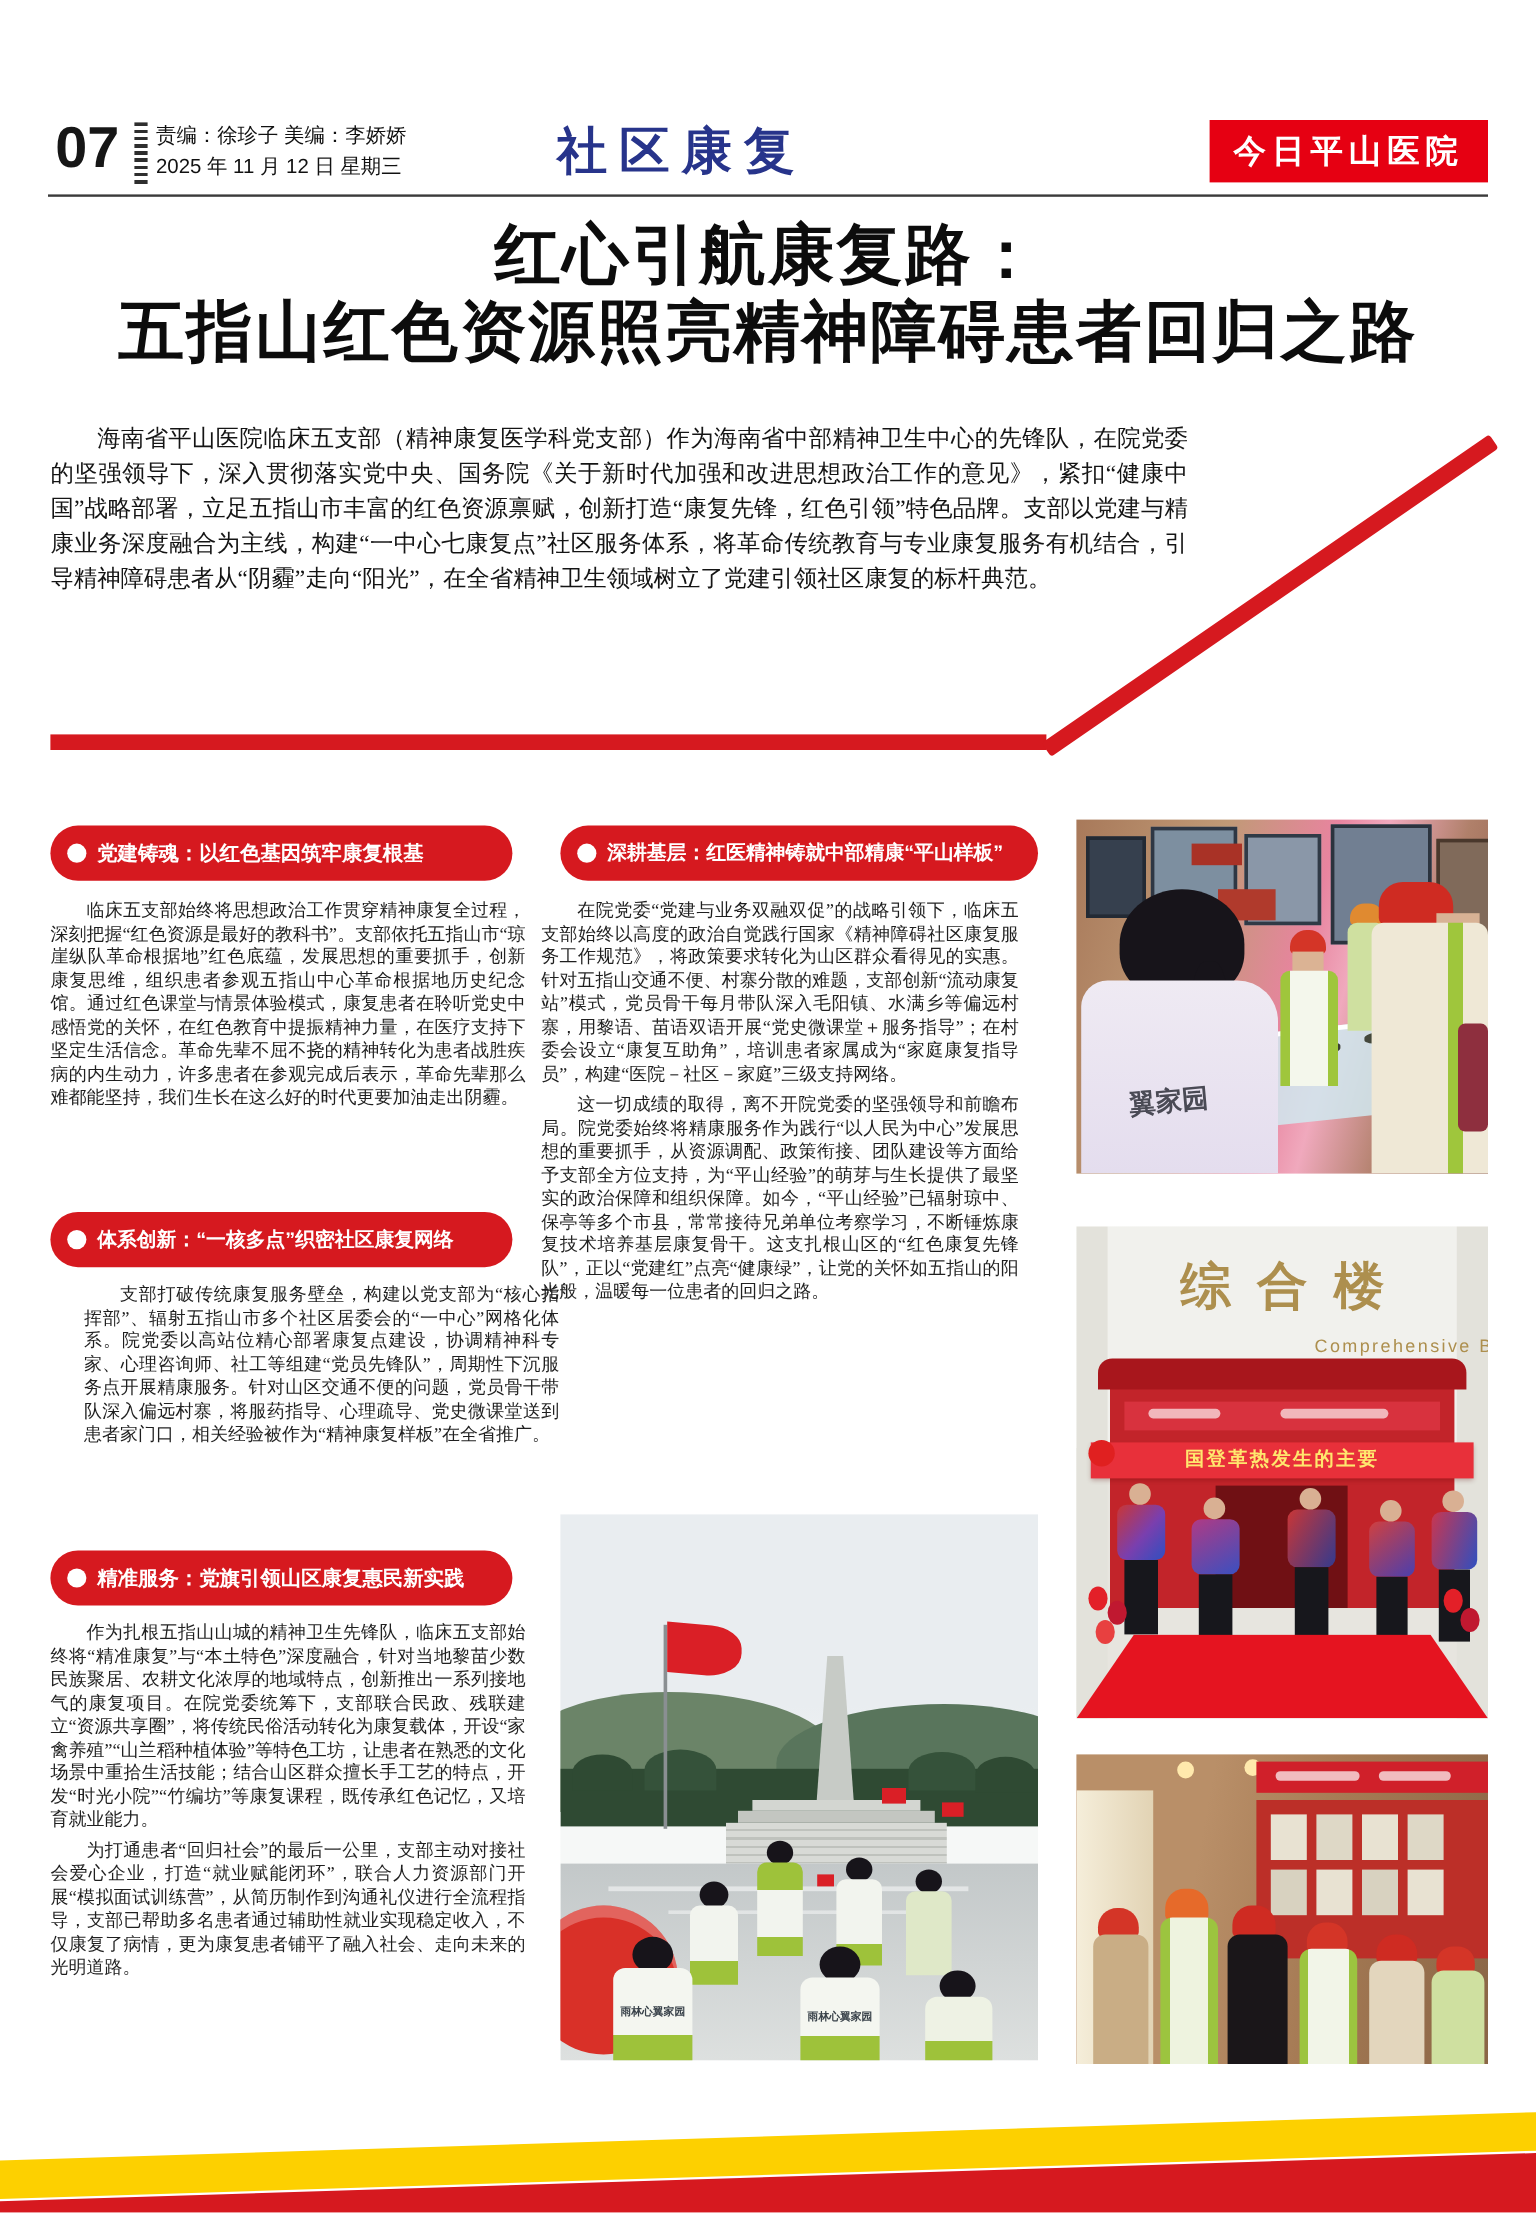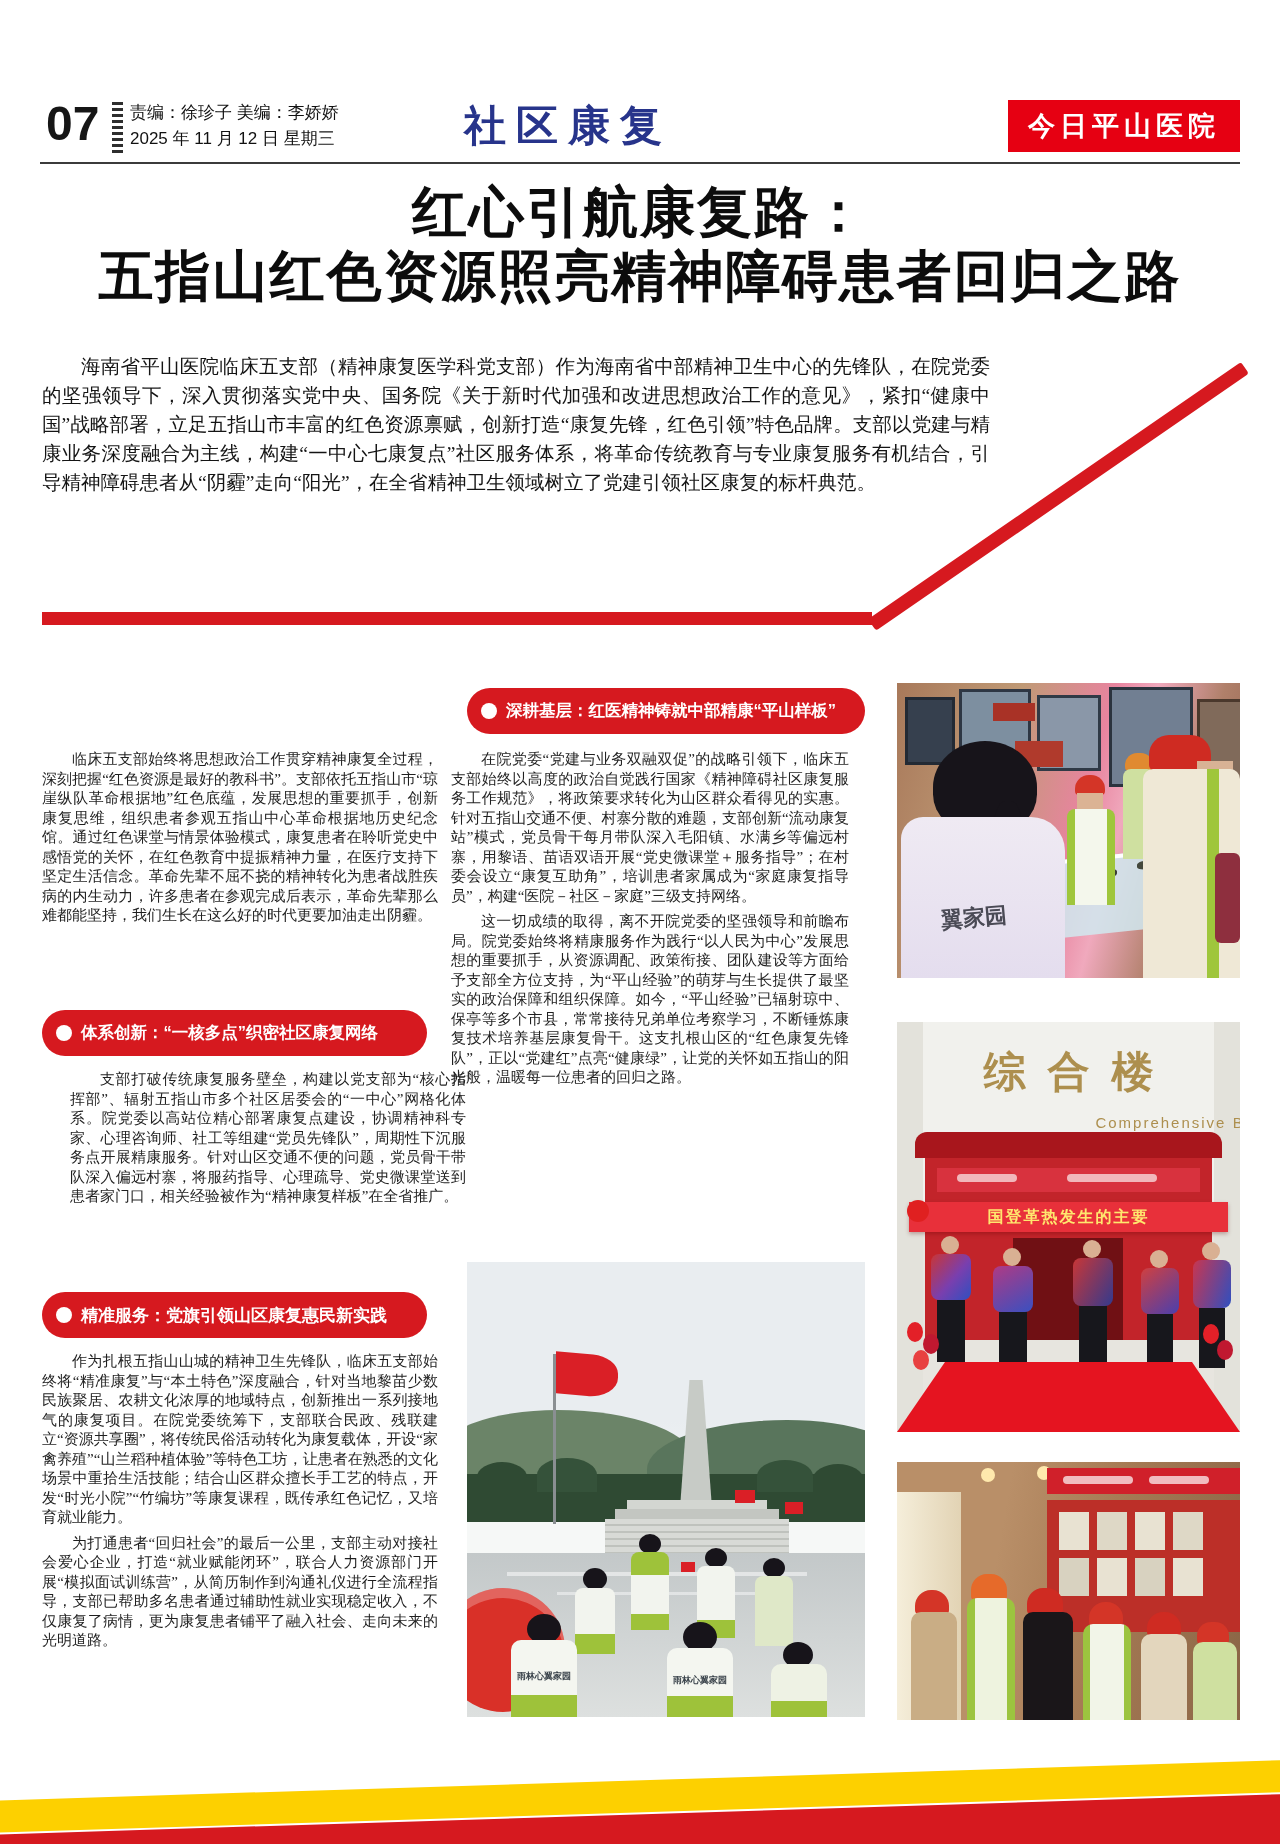--- a/index.html
+++ b/index.html
@@ -72,20 +72,24 @@
 
   <div class="abs headline">
     <div>红心引航康复路：</div>
     <div>五指山红色资源照亮精神障碍患者回归之路</div>
   </div>
 
   <div class="abs intro">海南省平山医院临床五支部（精神康复医学科党支部）作为海南省中部精神卫生中心的先锋队，在院党委的坚强领导下，深入贯彻落实党中央、国务院《关于新时代加强和改进思想政治工作的意见》，紧扣“健康中国”战略部署，立足五指山市丰富的红色资源禀赋，创新打造“康复先锋，红色引领”特色品牌。支部以党建与精康业务深度融合为主线，构建“一中心七康复点”社区服务体系，将革命传统教育与专业康复服务有机结合，引导精神障碍患者从“阴霾”走向“阳光”，在全省精神卫生领域树立了党建引领社区康复的标杆典范。</div>
   <div class="abs deco-bar"></div>
   <div class="abs deco-slash"></div>
 
+  <div class="abs pill" style="left:42px;top:688px;width:385px;">
+    <span class="dot"></span>
+    <span class="pt">党建铸魂：以红色基因筑牢康复根基</span>
+  </div>
   <div class="abs body-col" style="left:42px;top:750px;width:396px;">
     <p>临床五支部始终将思想政治工作贯穿精神康复全过程，深刻把握“红色资源是最好的教科书”。支部依托五指山市“琼崖纵队革命根据地”红色底蕴，发展思想的重要抓手，创新康复思维，组织患者参观五指山中心革命根据地历史纪念馆。通过红色课堂与情景体验模式，康复患者在聆听党史中感悟党的关怀，在红色教育中提振精神力量，在医疗支持下坚定生活信念。革命先辈不屈不挠的精神转化为患者战胜疾病的内生动力，许多患者在参观完成后表示，革命先辈那么难都能坚持，我们生长在这么好的时代更要加油走出阴霾。</p>
   </div>
 
   <div class="abs pill" style="left:42px;top:1010px;width:385px;">
     <span class="dot"></span>
     <span class="pt" style="font-size:16.5px;">体系创新：“一核多点”织密社区康复网络</span>
   </div>
   <div class="abs body-col" style="left:42px;top:1070px;width:396px;margin-left:28px;">
     <p>支部打破传统康复服务壁垒，构建以党支部为“核心指挥部”、辐射五指山市多个社区居委会的“一中心”网格化体系。院党委以高站位精心部署康复点建设，协调精神科专家、心理咨询师、社工等组建“党员先锋队”，周期性下沉服务点开展精康服务。针对山区交通不便的问题，党员骨干带队深入偏远村寨，将服药指导、心理疏导、党史微课堂送到患者家门口，相关经验被作为“精神康复样板”在全省推广。</p>

